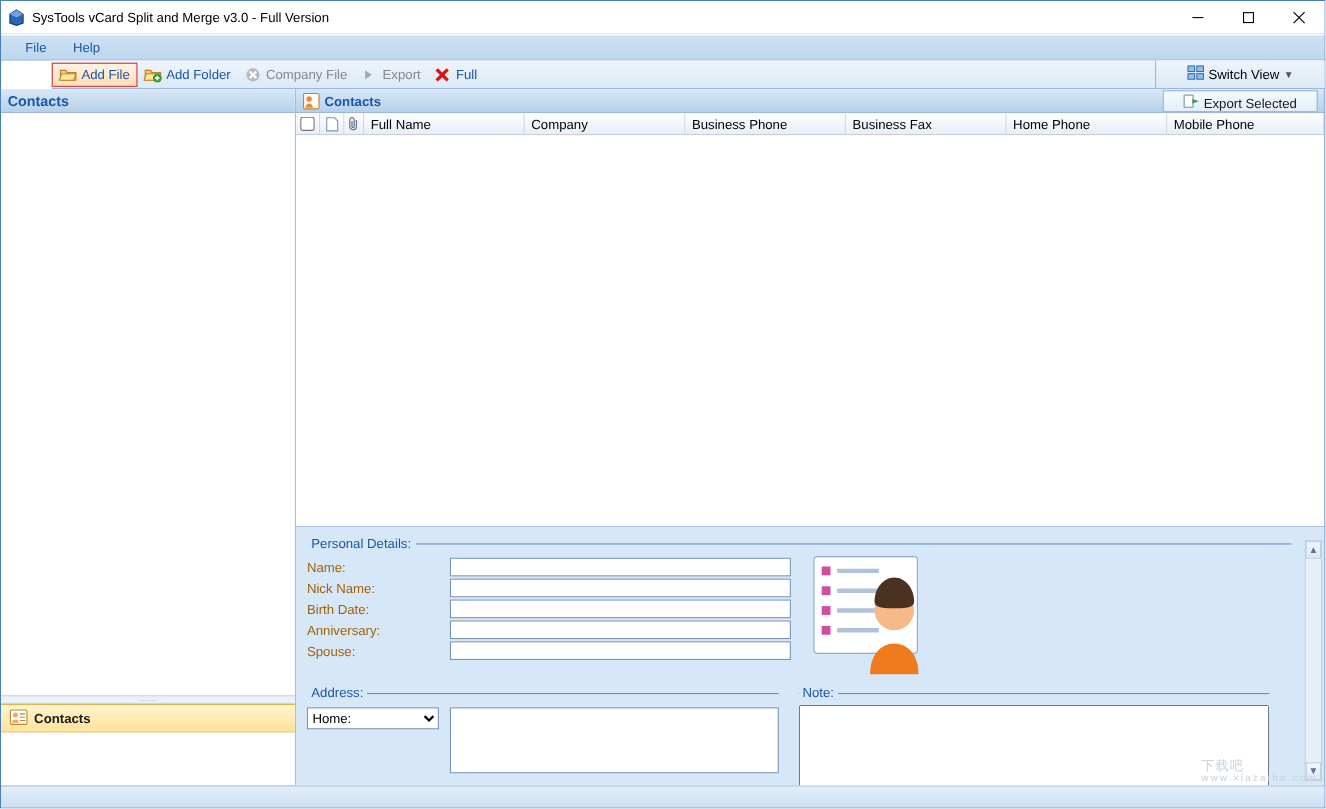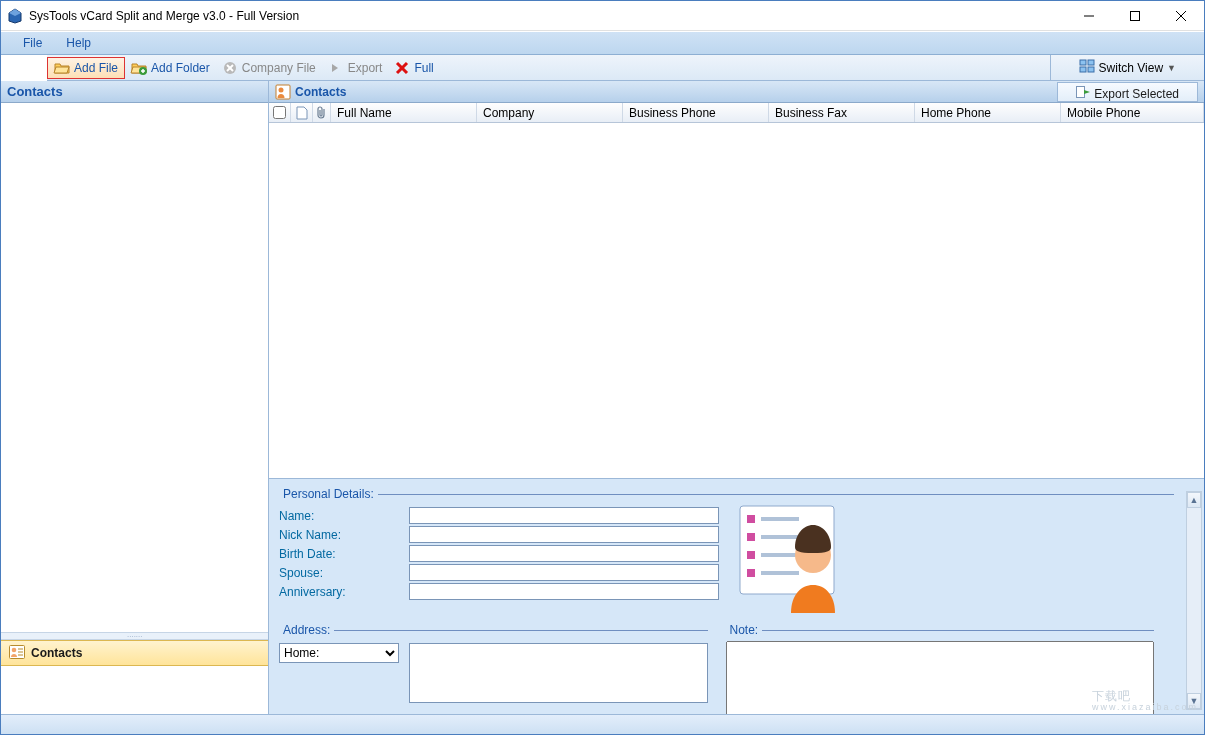--- a/index.html
+++ b/index.html
@@ -50,21 +50,21 @@
   .details { flex:1; background:#d6e7f8; position:relative; overflow:hidden; padding:6px 10px 6px 10px;}
   .details .scroll { position:absolute; right:2px; top:12px; bottom:4px; width:16px; background:#e6eef8; border:1px solid #bfcfe0;}
   .details .scroll .track{ position:absolute; top:18px; bottom:18px; left:0; right:0; }
   .details .scroll .btn { position:absolute; left:0; right:0; height:16px; display:flex; align-items:center; justify-content:center; color:#5a7393; background:linear-gradient(#f3f7fc,#dde8f4); border:1px solid #bfcfe0; font-size:9px;}
   .details .scroll .btn.up{ top:0; }
   .details .scroll .btn.dn{ bottom:0; }
 
   fieldset { border:1px solid #6f8ec0; border-left:none; border-right:none; border-bottom:none; margin:2px 0 6px 0; padding:4px 0 0 0;}
   fieldset legend { color:#1a56a9; padding:0 4px; font-size:12px; }
   .row { display:flex; align-items:center; margin:2px 0;}
-  .row label { width:130px; color:#0369a1; }
+  .row label { width:130px; color:#a16207; }
   .row input[type=text] { border:1px solid #7a95b7; height:17px; background:#fff; padding:0 2px;}
   .row select { border:1px solid #7a95b7; height:20px; background:#fff; width:120px;}
   .row textarea { border:1px solid #7a95b7; background:#fff; resize:none; }
 
   .personal-block { display:flex; gap:10px; }
   .personal-fields { flex:0 0 auto; }
   .personal-fields .row input { width:310px; }
   .contact-img { width:96px; height:110px; margin-left:10px;}
 
   .two-col { display:flex; gap:18px; margin-right:20px;}
@@ -264,25 +264,25 @@
                   </div>
                 <div class="row">
                     <label>Nick Name:</label>
                     <input type="text" style="">
                   </div>
                 <div class="row">
                     <label>Birth Date:</label>
                     <input type="text" style="">
                   </div>
                 <div class="row">
+                    <label>Anniversary:</label>
+                    <input type="text" style="">
+                  </div>
+                <div class="row">
                     <label>Spouse:</label>
-                    <input type="text" style="">
-                  </div>
-                <div class="row">
-                    <label>Anniversary:</label>
                     <input type="text" style="">
                   </div>
               </div>
               <div class="contact-img">
                 <svg width="96" height="110">
                   <rect x="1" y="1" width="94" height="88" rx="3" fill="#fff" stroke="#8fa9cc"></rect>
                   <rect x="8" y="10" width="8" height="8" fill="#d04da0"></rect>
                   <rect x="8" y="28" width="8" height="8" fill="#d04da0"></rect>
                   <rect x="8" y="46" width="8" height="8" fill="#d04da0"></rect>
                   <rect x="8" y="64" width="8" height="8" fill="#d04da0"></rect>

